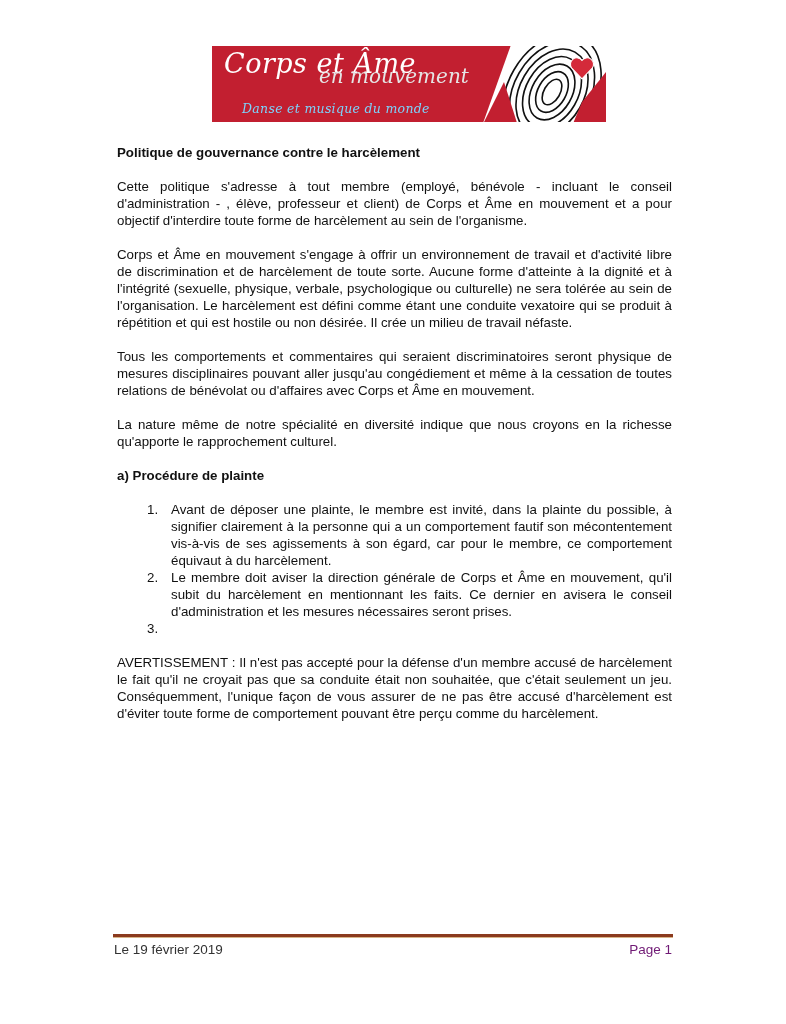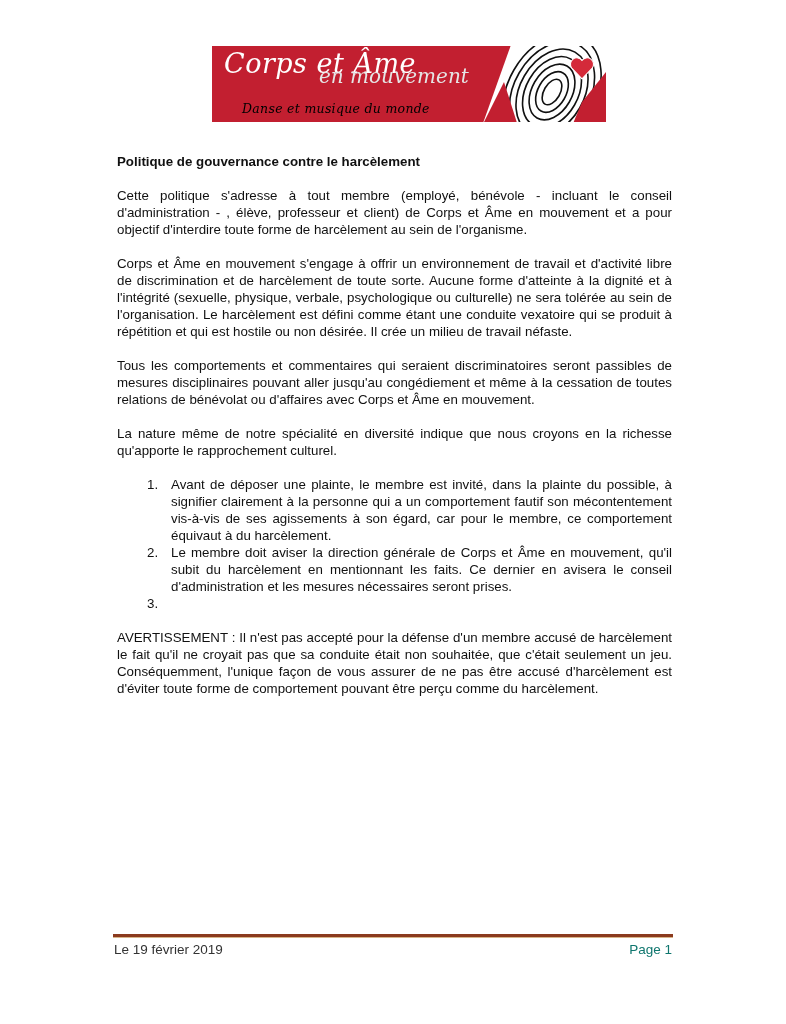--- a/index.html
+++ b/index.html
@@ -5,33 +5,33 @@
   html, body { margin: 0; padding: 0; background: #ffffff; }
   body { width: 786px; height: 1024px; position: relative; overflow: hidden;
          font-family: "Liberation Sans", sans-serif; color: #111; }
   .banner { position: absolute; left: 172px; top: 46px; width: 394px; height: 76px;
             background: #c21f30; overflow: hidden; margin-left: 40px; }
   .banner .t1 { position: absolute; left: 12px; top: 2px; font-family: "DejaVu Serif", serif;
                 font-style: italic; font-size: 27px; color: #fff; letter-spacing: 0.5px; white-space: nowrap; }
   .banner .t2 { position: absolute; left: 107px; top: 18px; font-family: "DejaVu Serif", serif;
                 font-style: italic; font-size: 20px; color: #e5e5e5; white-space: nowrap; }
   .banner .t3 { position: absolute; left: 30px; top: 55px; font-family: "DejaVu Serif", serif;
-                font-style: italic; font-size: 12.5px; color: #000000; white-space: nowrap; letter-spacing: 0.3px; }
+                font-style: italic; font-size: 12.5px; color: #7dd3fc; white-space: nowrap; letter-spacing: 0.3px; }
   .banner .fp { position: absolute; left: 270px; top: -4px; width: 124px; height: 84px; }
-  .content { position: absolute; left: 117px; top: 153px; width: 555px; font-size: 13.3px; line-height: 17px; }
+  .content { position: absolute; left: 117px; top: 144px; width: 555px; font-size: 13.3px; line-height: 17px; }
   .content p { margin: 0 0 17px 0; text-align: justify; }
   .content h1, .content h2 { font-size: 13.3px; font-weight: bold; margin: 0 0 17px 0; line-height: 17px; }
   ol.proc { margin: 0 0 17px 0; padding: 0; list-style: none; }
   ol.proc li { position: relative; padding-left: 54px; text-align: justify; }
   ol.proc li .num { position: absolute; left: 30px; top: 0; }
   .spacer { height: 17px; }
   .footer-rule { position: absolute; left: 113px; top: 934px; width: 560px; height: 3px;
                  background: #8b3a1e; border-bottom: 1px solid #d9b58a; }
   .footer-left { position: absolute; left: 114px; top: 942px; font-size: 13.5px; color: #333; }
-  .footer-right { position: absolute; right: 114px; top: 942px; font-size: 13.5px; color: #0f766e; }
+  .footer-right { position: absolute; right: 114px; top: 942px; font-size: 13.5px; color: #701a75; }
 </style>
 </head>
 <body>
 
 <div class="banner">
   <div class="t1">Corps et Âme</div>
   <div class="t2">en mouvement</div>
   <div class="t3">Danse et musique du monde</div>
   <svg class="fp" viewBox="0 0 124 84">
     <polygon points="30,0 124,0 124,84 0,84" fill="#ffffff"></polygon>
@@ -49,22 +49,23 @@
   </svg>
   <svg viewBox="0 0 24 22" style="position:absolute; left:357px; top:10px; width:26px; height:24px;">
     <path d="M12 21 L2.5 11 A5.5 5.5 0 0 1 12 4 A5.5 5.5 0 0 1 21.5 11 Z" fill="#d42a3a" stroke="#fff" stroke-width="1"></path>
   </svg>
 </div>
 
 <div class="content">
   <h1>Politique de gouvernance contre le harcèlement</h1>
   <p>Cette politique s'adresse à tout membre (employé, bénévole - incluant le conseil d'administration - , élève, professeur et client) de Corps et Âme en mouvement et a pour objectif d'interdire toute forme de harcèlement au sein de l'organisme.</p>
   <p>Corps et Âme en mouvement s'engage à offrir un environnement de travail et d'activité libre de discrimination et de harcèlement de toute sorte. Aucune forme d'atteinte à la dignité et à l'intégrité (sexuelle, physique, verbale, psychologique ou culturelle) ne sera tolérée au sein de l'organisation. Le harcèlement est défini comme étant une conduite vexatoire qui se produit à répétition et qui est hostile ou non désirée. Il crée un milieu de travail néfaste.</p>
-  <p>Tous les comportements et commentaires qui seraient discriminatoires seront passibles de mesures disciplinaires pouvant aller jusqu'au congédiement et même à la cessation de toutes relations de bénévolat ou d'affaires avec Corps et Âme en mouvement.</p>
+  <p>Tous les comportements et commentaires qui seraient discriminatoires seront physique de mesures disciplinaires pouvant aller jusqu'au congédiement et même à la cessation de toutes relations de bénévolat ou d'affaires avec Corps et Âme en mouvement.</p>
   <p>La nature même de notre spécialité en diversité indique que nous croyons en la richesse qu'apporte le rapprochement culturel.</p>
+  <h2>a) Procédure de plainte</h2>
   <ol class="proc">
     <li>
       <span class="num">1.</span>
       <span>Avant de déposer une plainte, le membre est invité, dans la plainte du possible, à signifier clairement à la personne qui a un comportement fautif son mécontentement vis-à-vis de ses agissements à son égard, car pour le membre, ce comportement équivaut à du harcèlement.</span>
     </li>
     <li>
       <span class="num">2.</span>
       <span>Le membre doit aviser la direction générale de Corps et Âme en  mouvement, qu'il subit du harcèlement en mentionnant les faits. Ce dernier en avisera le conseil d'administration et les mesures nécessaires seront prises.</span>
     </li>
     <li>

